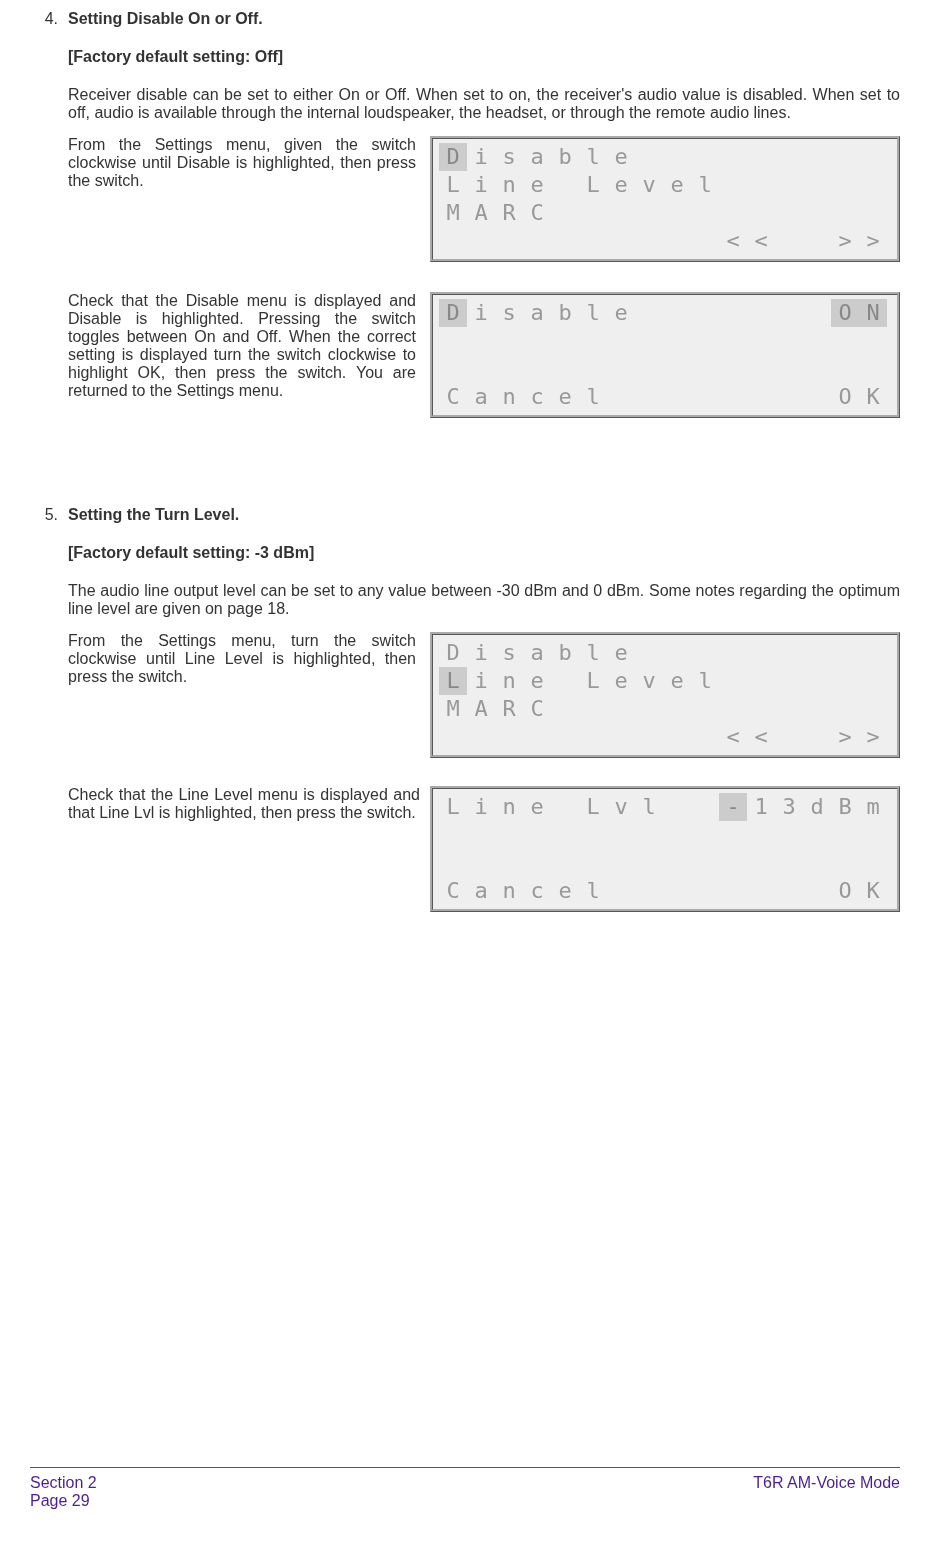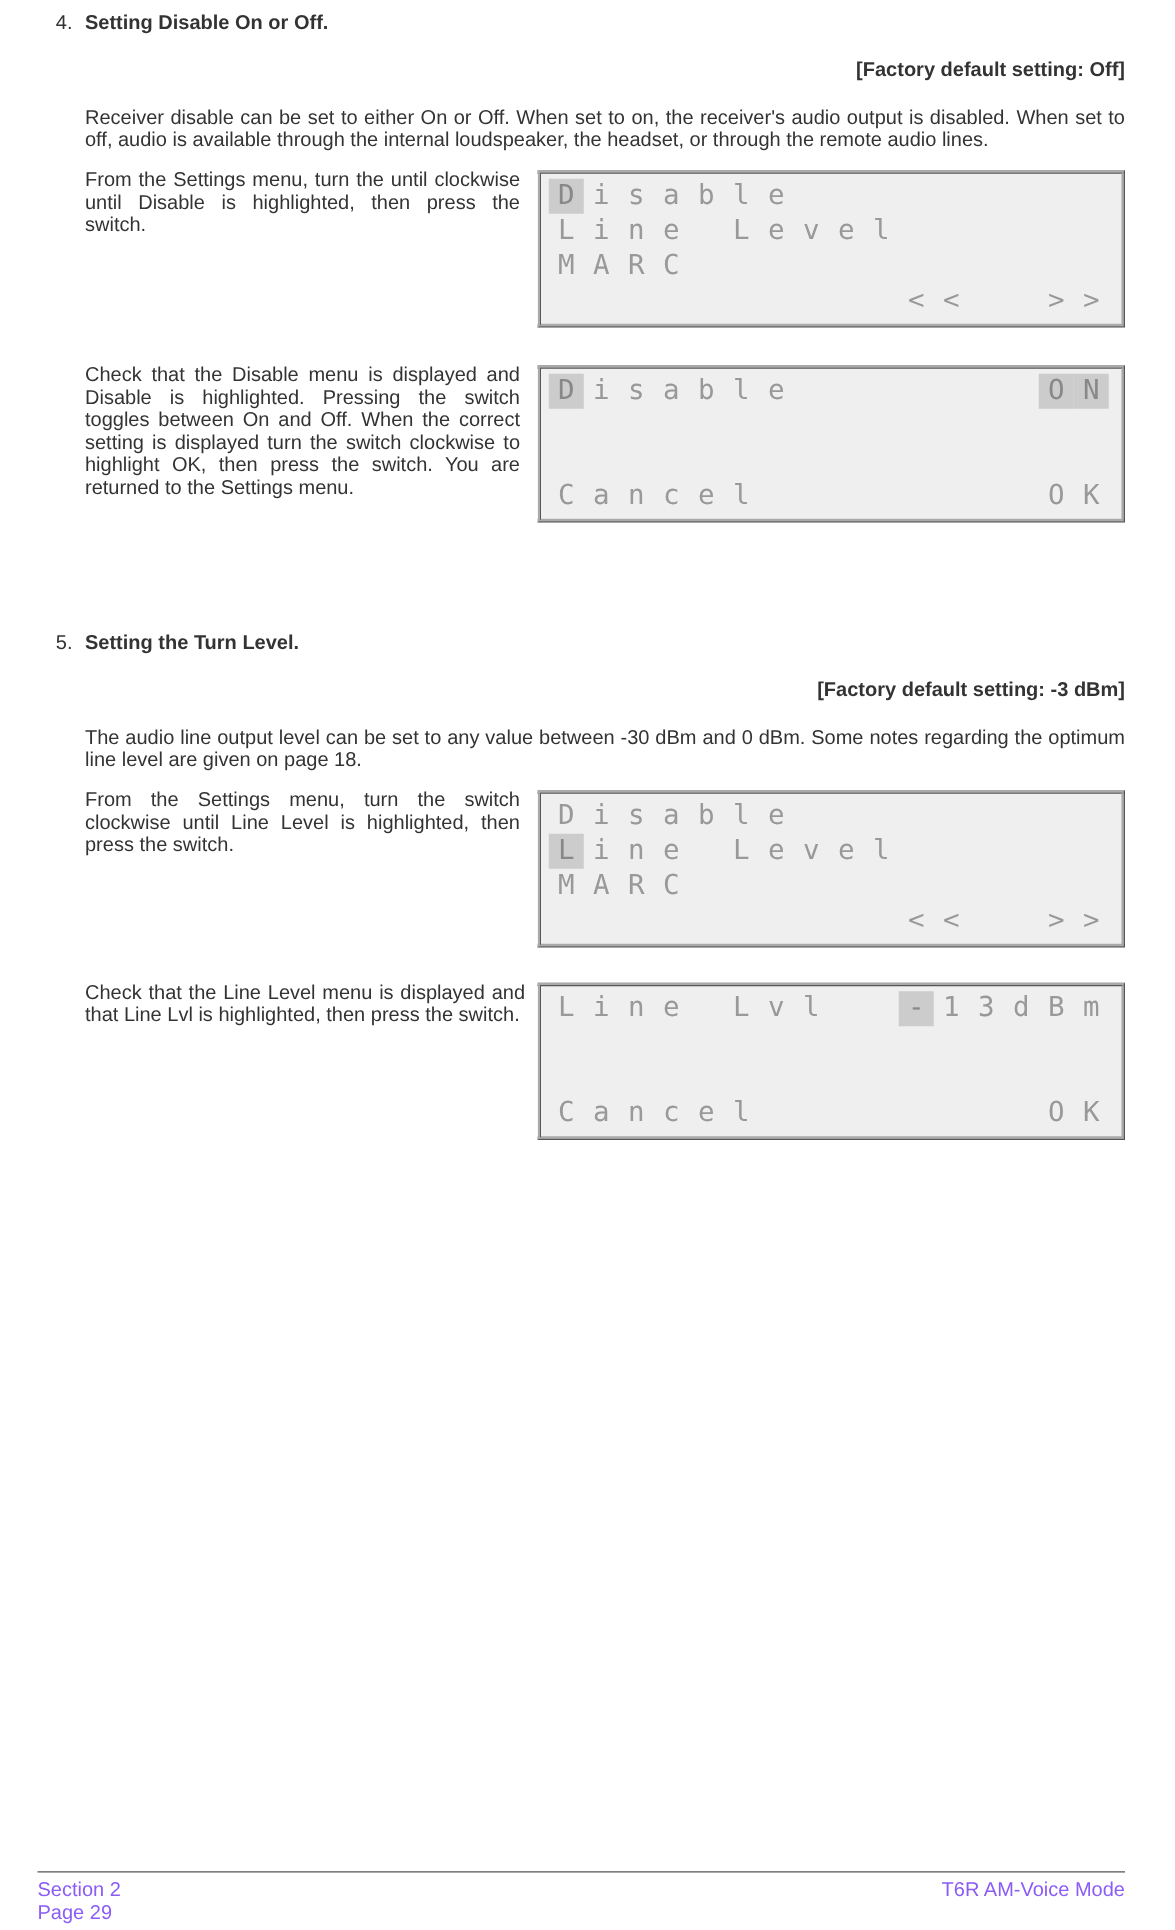--- a/index.html
+++ b/index.html
@@ -30,21 +30,20 @@
   }
   .content {
     flex: 1;
   }
   .heading {
     font-weight: bold;
   }
   .default {
     font-weight: bold;
     margin: 20px 0;
-    text-align: right;
   }
   .para {
     text-align: justify;
     margin-bottom: 14px;
   }
   .row {
     display: flex;
     align-items: flex-start;
     gap: 14px;
     margin-bottom: 28px;
@@ -75,45 +74,45 @@
     text-align: center;
     display: inline-block;
     flex-shrink:0;
   }
   .hl {
     background: #ccc;
     color: #888;
   }
   .footer {
     position: absolute;
-    bottom: 4px;
+    bottom: 34px;
     left: 30px;
     right: 40px;
     border-top: 1px solid #555;
     padding-top: 6px;
     display: flex;
     justify-content: space-between;
     font-size: 16px;
-    color:#8b5cf6;
+    color:#4c1d95;
   }
 </style>
 </head>
 <body>
 
 <div class="page">
 
   <div class="list-item">
     <div class="num">4.</div>
     <div class="content">
       <div class="heading">Setting Disable On or Off.</div>
       <div class="default">[Factory default setting:  Off]</div>
-      <div class="para">Receiver disable can be set to either On or Off. When set to on, the receiver's audio output is disabled. When set to off, audio is available through the internal loudspeaker, the headset, or through the remote audio lines.</div>
+      <div class="para">Receiver disable can be set to either On or Off. When set to on, the receiver's audio value is disabled. When set to off, audio is available through the internal loudspeaker, the headset, or through the remote audio lines.</div>
 
       <div class="row">
-        <div class="text">From the Settings menu, turn the until clockwise until Disable is highlighted, then press the switch.</div>
+        <div class="text">From the Settings menu, given the switch clockwise until Disable is highlighted, then press the switch.</div>
         <div class="lcd">
             <div class="lcd-row">
               <span class="cell hl">D</span>
               <span class="cell">i</span>
               <span class="cell">s</span>
               <span class="cell">a</span>
               <span class="cell">b</span>
               <span class="cell">l</span>
               <span class="cell">e</span>
               <span class="cell">&nbsp;</span>

